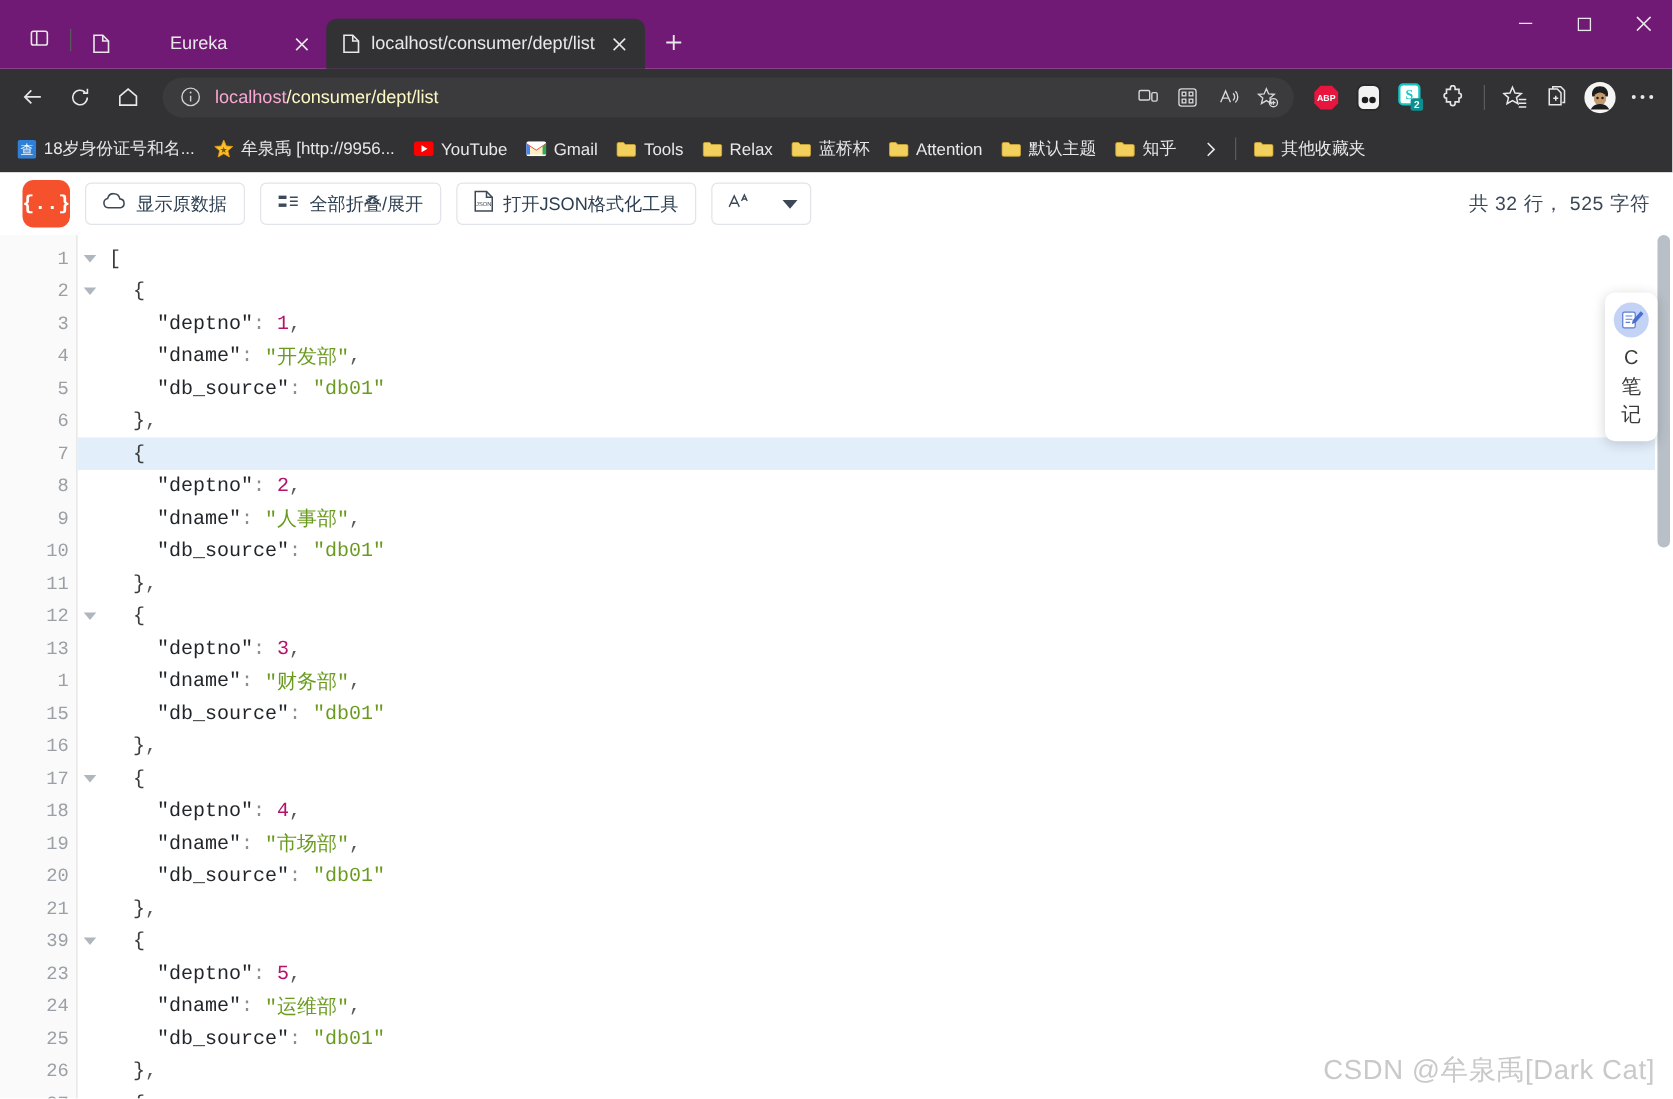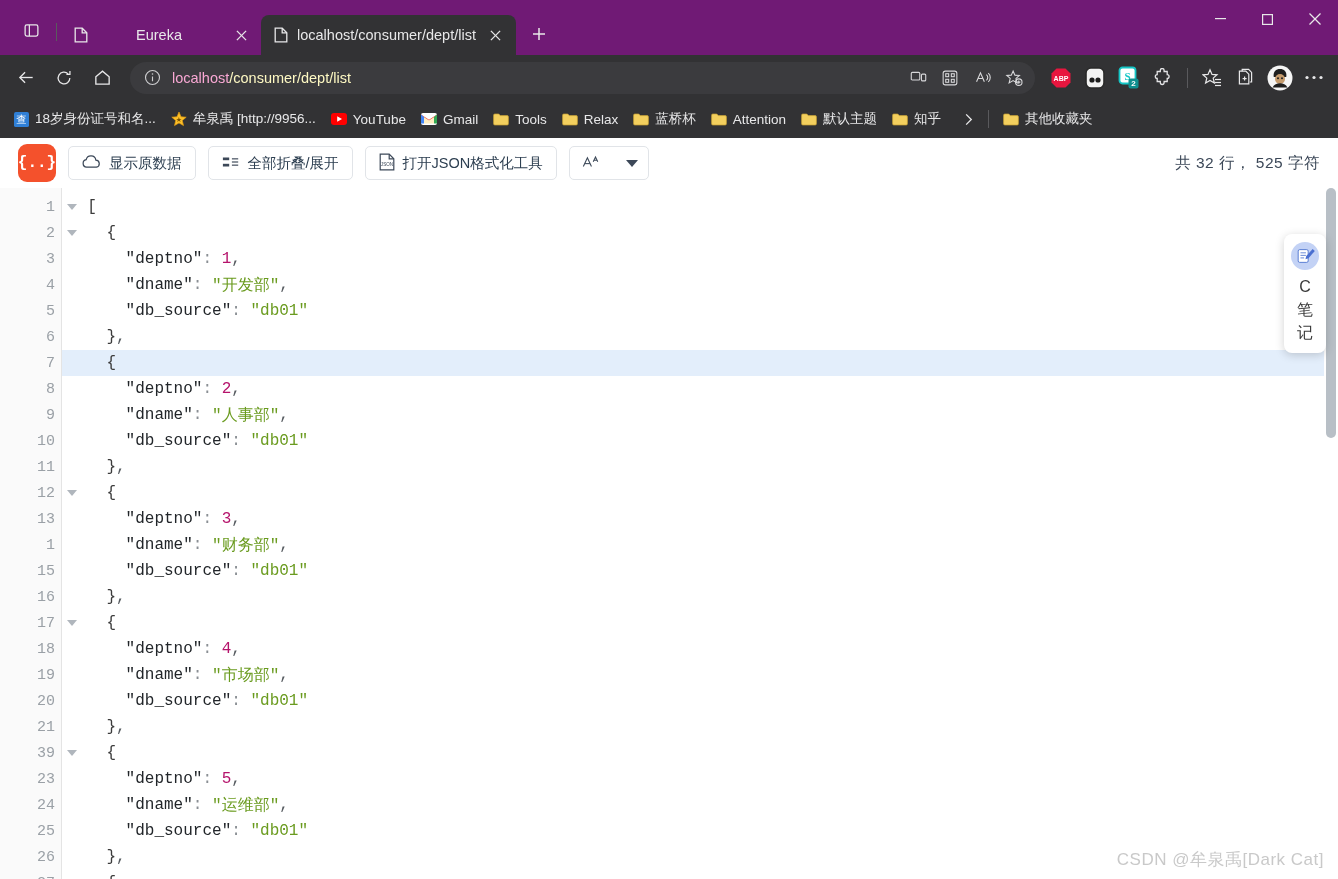--- a/index.html
+++ b/index.html
@@ -195,21 +195,21 @@
     width: 28px; height: 28px; border-radius: 50%; background: #c3d2f5;
     display: flex; align-items: center; justify-content: center; margin-bottom: 4px;
   }
   .note-char {
     font-size: 16px; color: #3a3a3a; line-height: 1.25;
     font-family: "Liberation Sans", sans-serif;
   }
 
   .watermark {
     position: absolute; right: 14px; bottom: 8px;
-    color: #c9c9c9; font-size: 17px; letter-spacing: 0.5px;
+    color: #c9c9c9; font-size: 22px; letter-spacing: 0.5px;
     user-select: none; z-index: 15;
   }
 </style>
 </head>
 <body>
 
 <div id="app">
 
   <div class="titlebar">
     <div class="tabstrip">

